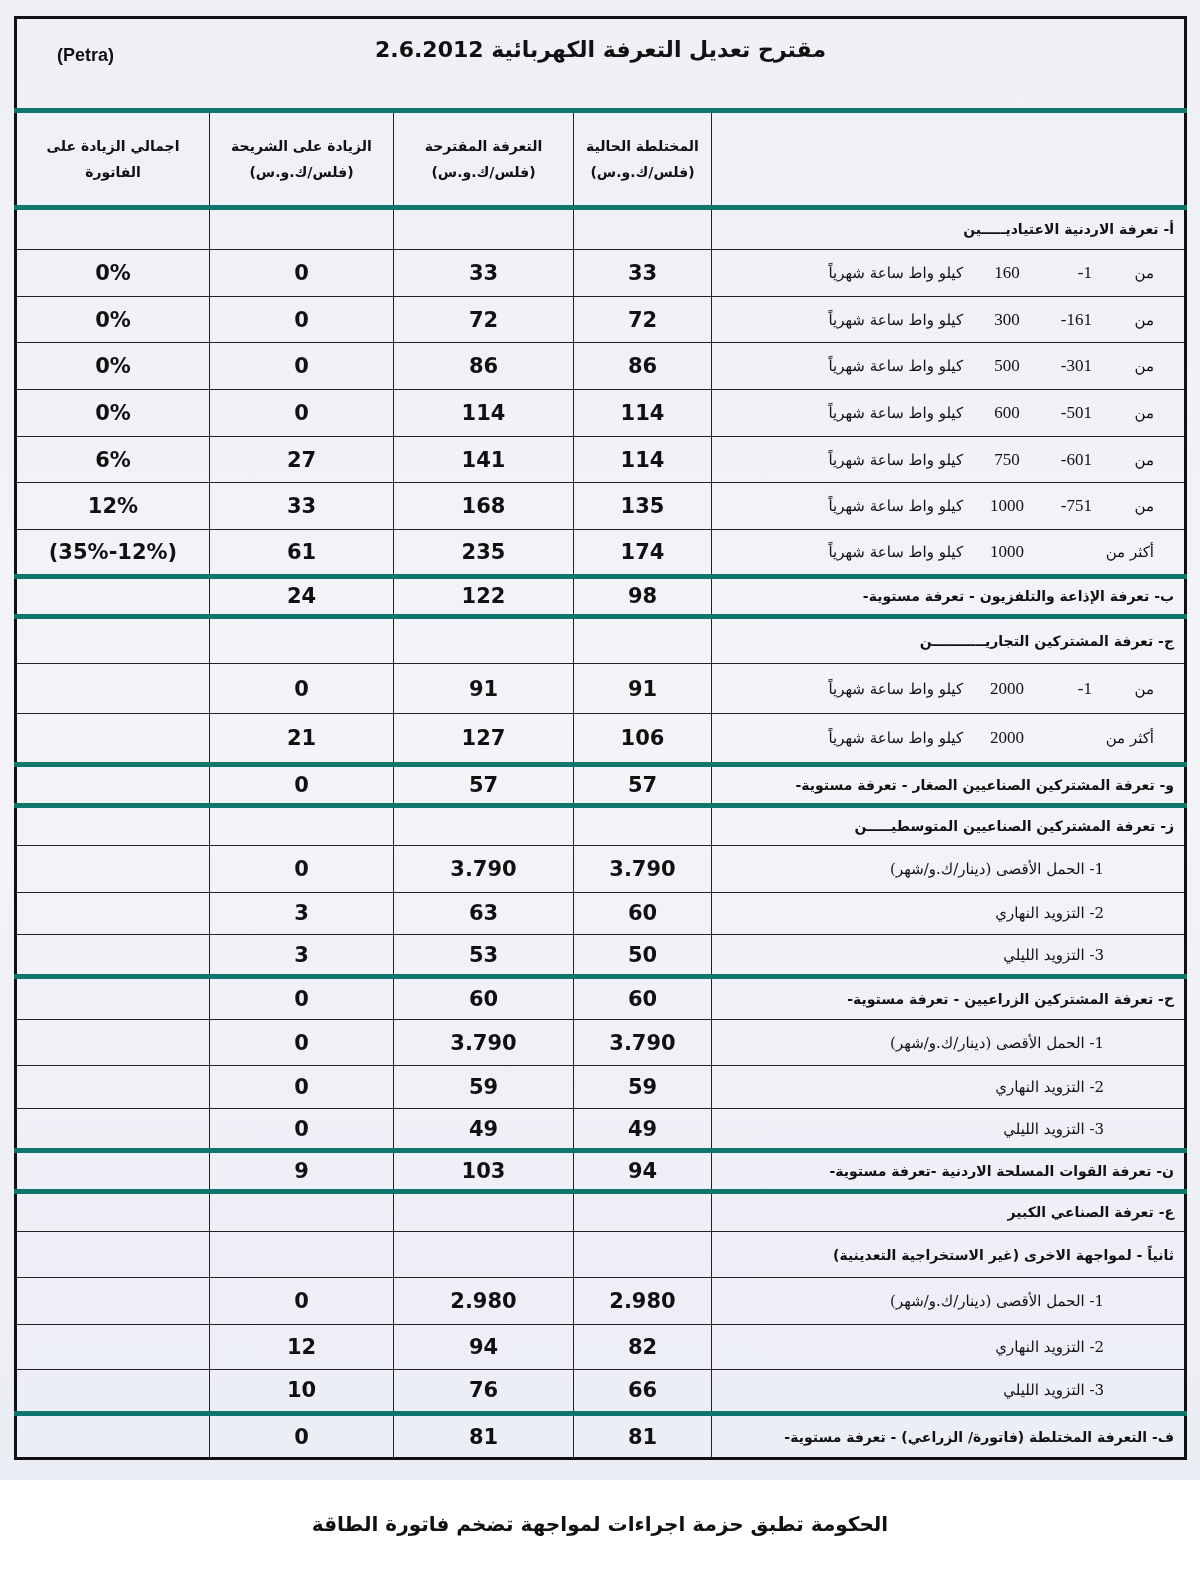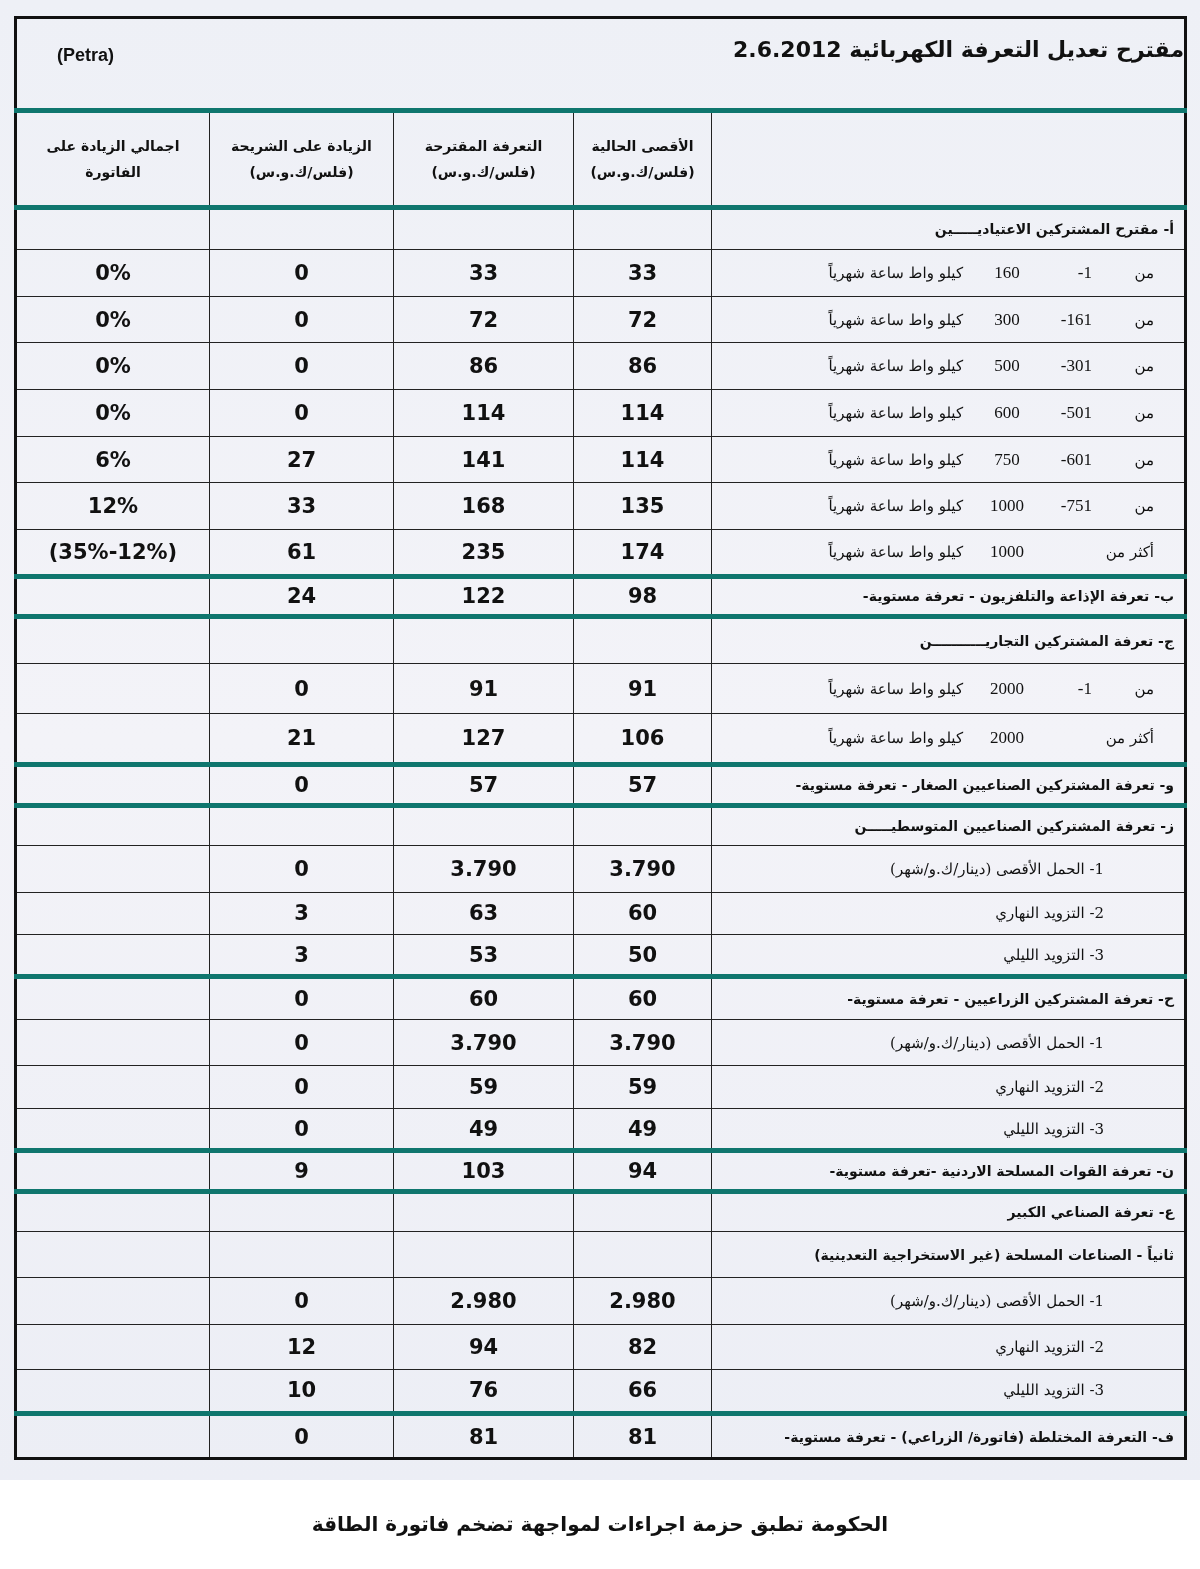--- a/index.html
+++ b/index.html
@@ -20,21 +20,21 @@
   }
   .doc-table td {
     border:1.5px solid #222;
     padding:0;
     vertical-align:middle;
     overflow:hidden;
   }
   .doc-table tr.thick-top > td { border-top:5px solid #0f766e; }
   .title-row td { height:84px; position:relative; }
   .title-row .title-text {
-    position:absolute; left:0; right:0; top:18px; text-align:right;
+    position:absolute; left:0; right:0; top:18px; text-align:center;
     font-family:"DejaVu Sans", sans-serif; font-weight:bold; font-size:22px;
     direction:rtl;
   }
   .title-row .source-tag {
     position:absolute; left:40px; top:26px;
     font-family:"Liberation Sans", sans-serif; font-weight:bold; font-size:18px;
   }
   .hdr-row td { height:86px; text-align:center; }
   .hdr-cell { direction:rtl; font-weight:bold; font-size:14px; line-height:26px; }
   .num {
@@ -91,31 +91,31 @@
       </td>
       <td>
         <div class="hdr-cell">الزيادة على الشريحة</div>
         <div class="hdr-cell">(فلس/ك.و.س)</div>
       </td>
       <td>
         <div class="hdr-cell">التعرفة المقترحة</div>
         <div class="hdr-cell">(فلس/ك.و.س)</div>
       </td>
       <td>
-        <div class="hdr-cell">الأقصى الحالية</div>
+        <div class="hdr-cell">المختلطة الحالية</div>
         <div class="hdr-cell">(فلس/ك.و.س)</div>
       </td>
       <td></td>
     </tr>
   <tr class="thick-top" style="height: 40px;">
         <td class="num"></td>
         <td class="num"></td>
         <td class="num"></td>
         <td class="num"></td>
-        <td class="label section">أ- مقترح المشتركين الاعتياديـــــين</td>
+        <td class="label section">أ- تعرفة الاردنية الاعتياديـــــين</td>
       </tr>
       <tr style="height: 44px;">
         <td class="num">0%</td>
         <td class="num">0</td>
         <td class="num">33</td>
         <td class="num">33</td>
         <td class="label"><span class="band">
             <span class="from">من</span>
             <span class="lo">1-</span>
             <span class="hi">160</span>
@@ -307,21 +307,21 @@
         <td class="num"></td>
         <td class="num"></td>
         <td class="num"></td>
         <td class="label section">ع- تعرفة الصناعي الكبير</td>
       </tr>
       <tr style="height: 44px;">
         <td class="num"></td>
         <td class="num"></td>
         <td class="num"></td>
         <td class="num"></td>
-        <td class="label section">ثانياً - الصناعات المسلحة (غير الاستخراجية التعدينية)</td>
+        <td class="label section">ثانياً - لمواجهة الاخرى (غير الاستخراجية التعدينية)</td>
       </tr>
       <tr style="height: 44px;">
         <td class="num"></td>
         <td class="num">0</td>
         <td class="num">2.980</td>
         <td class="num">2.980</td>
         <td class="label sub">1- الحمل الأقصى (دينار/ك.و/شهر)</td>
       </tr>
       <tr style="height: 42px;">
         <td class="num"></td>

